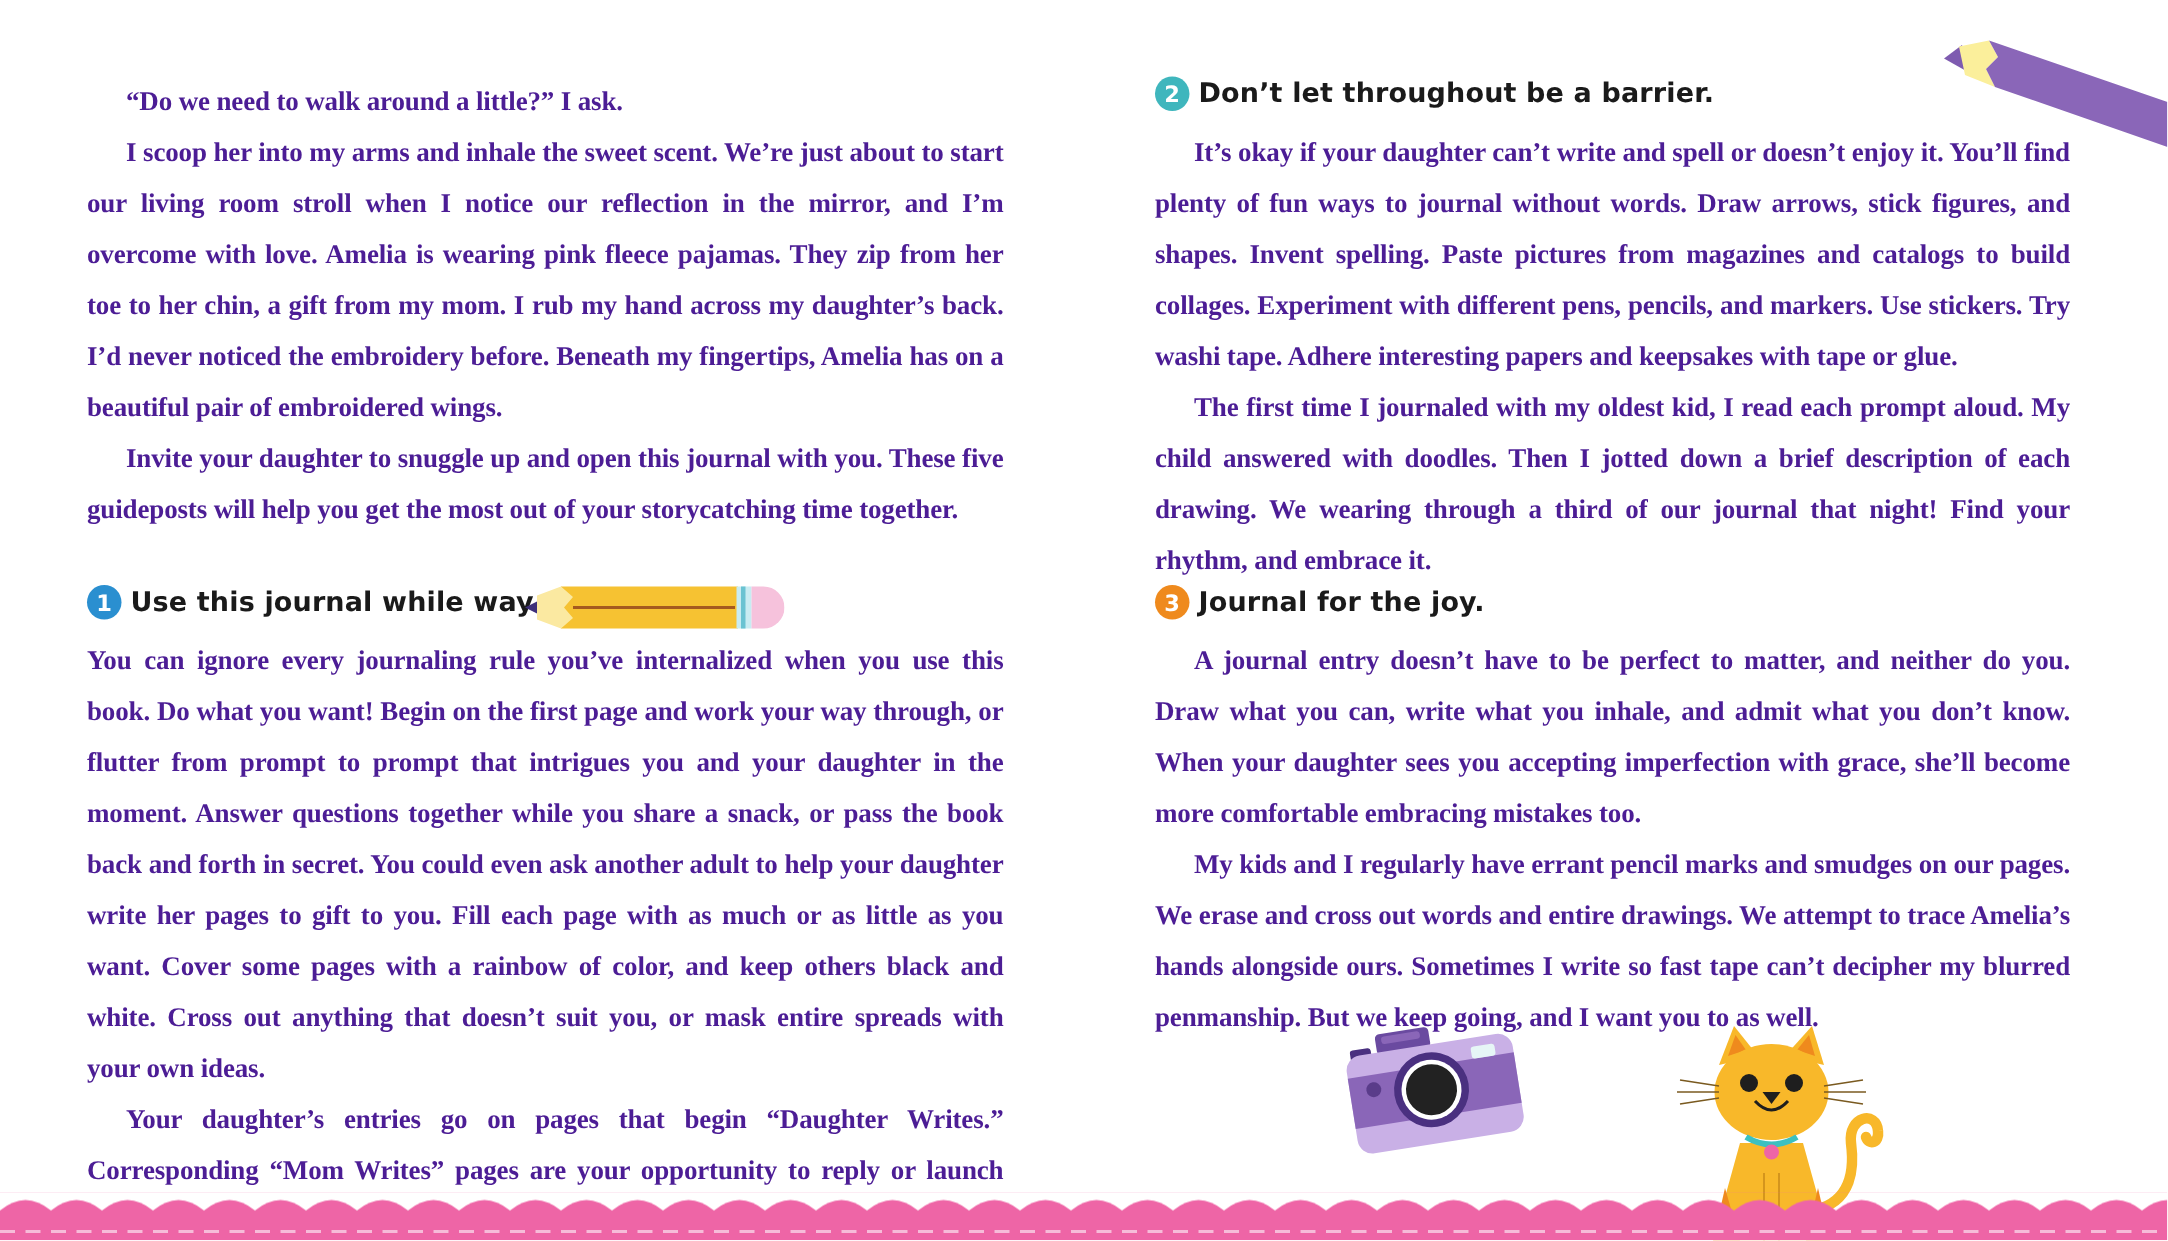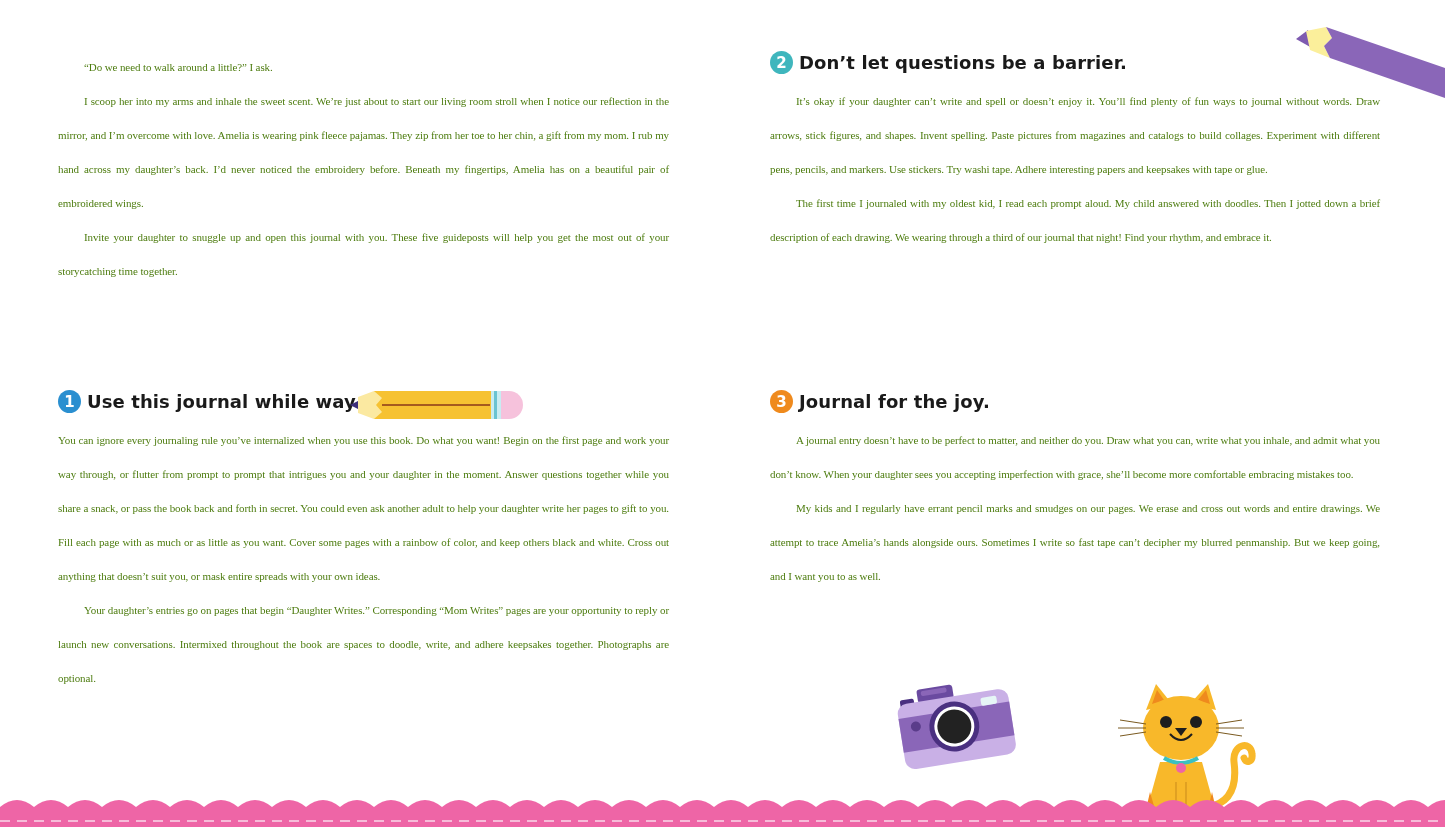--- a/index.html
+++ b/index.html
@@ -4,26 +4,27 @@
 <style>
   * { box-sizing: border-box; margin: 0; padding: 0; }
   html, body { width: 1445px; height: 827px; overflow: hidden; background: #ffffff; }
   body { position: relative; font-family: "Liberation Serif", "DejaVu Serif", serif; color: #3a3a3a; }
 
   .page { position: absolute; top: 0; }
   .page-left { left: 58px; width: 611px; }
   .page-right { left: 770px; width: 610px; }
 
   .para {
-    font-size: 11px;
+    font-size: 18px;
     line-height: 34px;
     text-align: justify;
     text-align-last: left;
-    color: #4d7c0f;
+    color: #4c1d95;
     letter-spacing: -0.1px;
+    font-weight: bold;
   }
   .para.indent { text-indent: 26px; }
 
   .heading {
     position: absolute;
     display: flex;
     align-items: center;
     font-family: "DejaVu Sans", "Liberation Sans", sans-serif;
     font-weight: bold;
     font-size: 18px;
@@ -73,21 +74,21 @@
   <polygon points="26,3 34,10 28,17 34,24 26,31" fill="#fbe9a1"></polygon>
   <line x1="34" y1="17" x2="142" y2="17" stroke="#a55a1e" stroke-width="2"></line>
   <rect x="143" y="3" width="10" height="28" fill="#c8ecf2"></rect>
   <rect x="146" y="3" width="3" height="28" fill="#6ac3d2"></rect>
   <path d="M153,3 h8 a14,14 0 0 1 0,28 h-8 z" fill="#f6c2dc"></path>
 </svg>
 
 <div class="page page-right">
   <div class="heading" style="left:0; top:51px;">
     <span class="badge" style="background:#3fb6bd;">2</span>
-    <span>Don’t let questions be a barrier.</span>
+    <span>Don’t let throughout be a barrier.</span>
   </div>
 
   <div class="block" style="top:84px;">
     <p class="para indent">It’s okay if your daughter can’t write and spell or doesn’t enjoy it. You’ll find plenty of fun ways to journal without words. Draw arrows, stick figures, and shapes. Invent spelling. Paste pictures from magazines and catalogs to build collages. Experiment with different pens, pencils, and markers. Use stickers. Try washi tape. Adhere interesting papers and keepsakes with tape or glue.</p>
     <p class="para indent">The first time I journaled with my oldest kid, I read each prompt aloud. My child answered with doodles. Then I jotted down a brief description of each drawing. We wearing through a third of our journal that night! Find your rhythm, and embrace it.</p>
   </div>
 
   <div class="heading" style="left:0; top:390px;">
     <span class="badge" style="background:#ef8a1d;">3</span>
     <span>Journal for the joy.</span>

